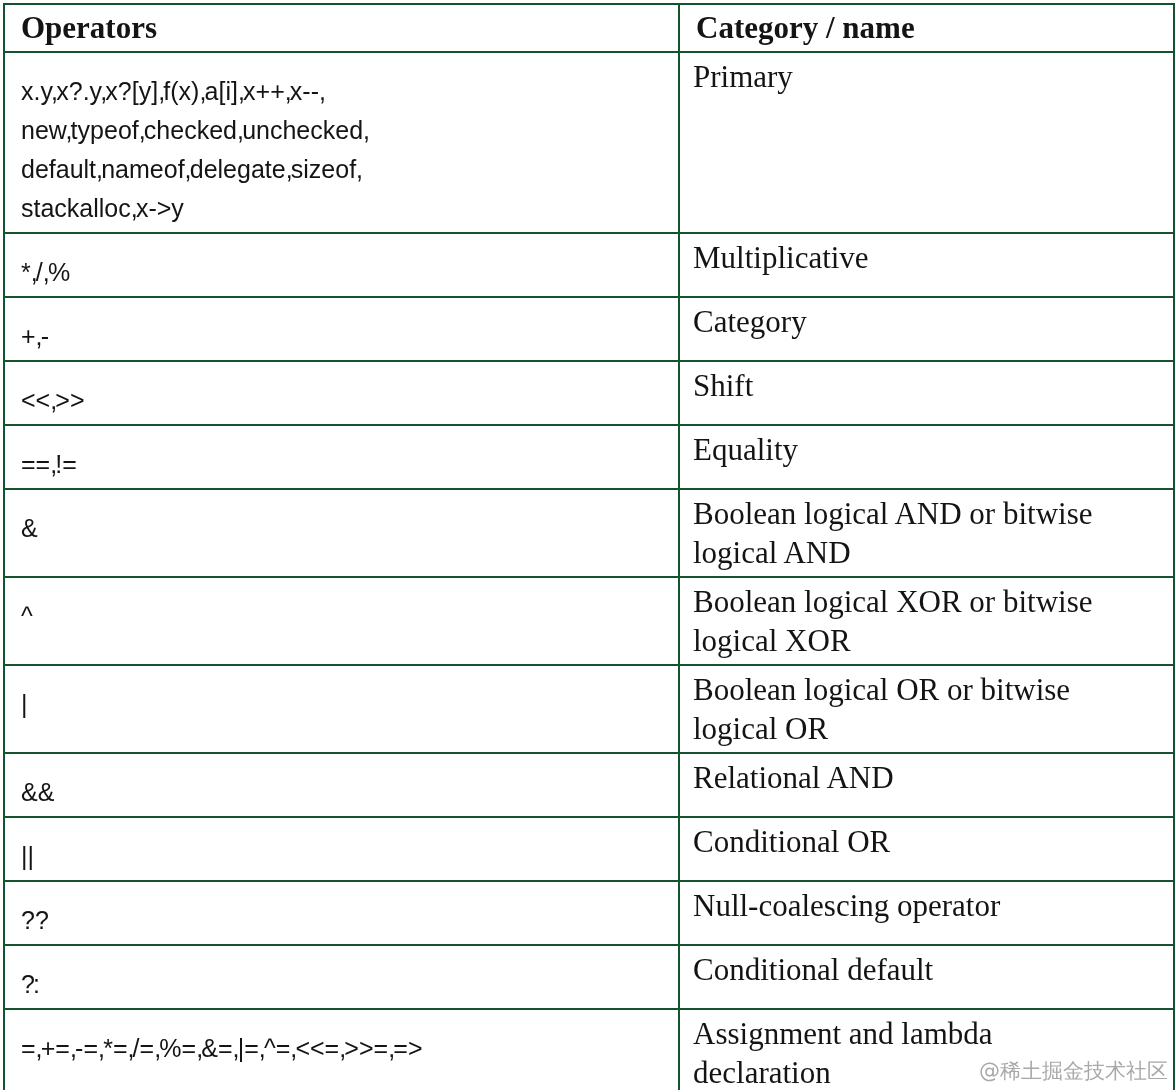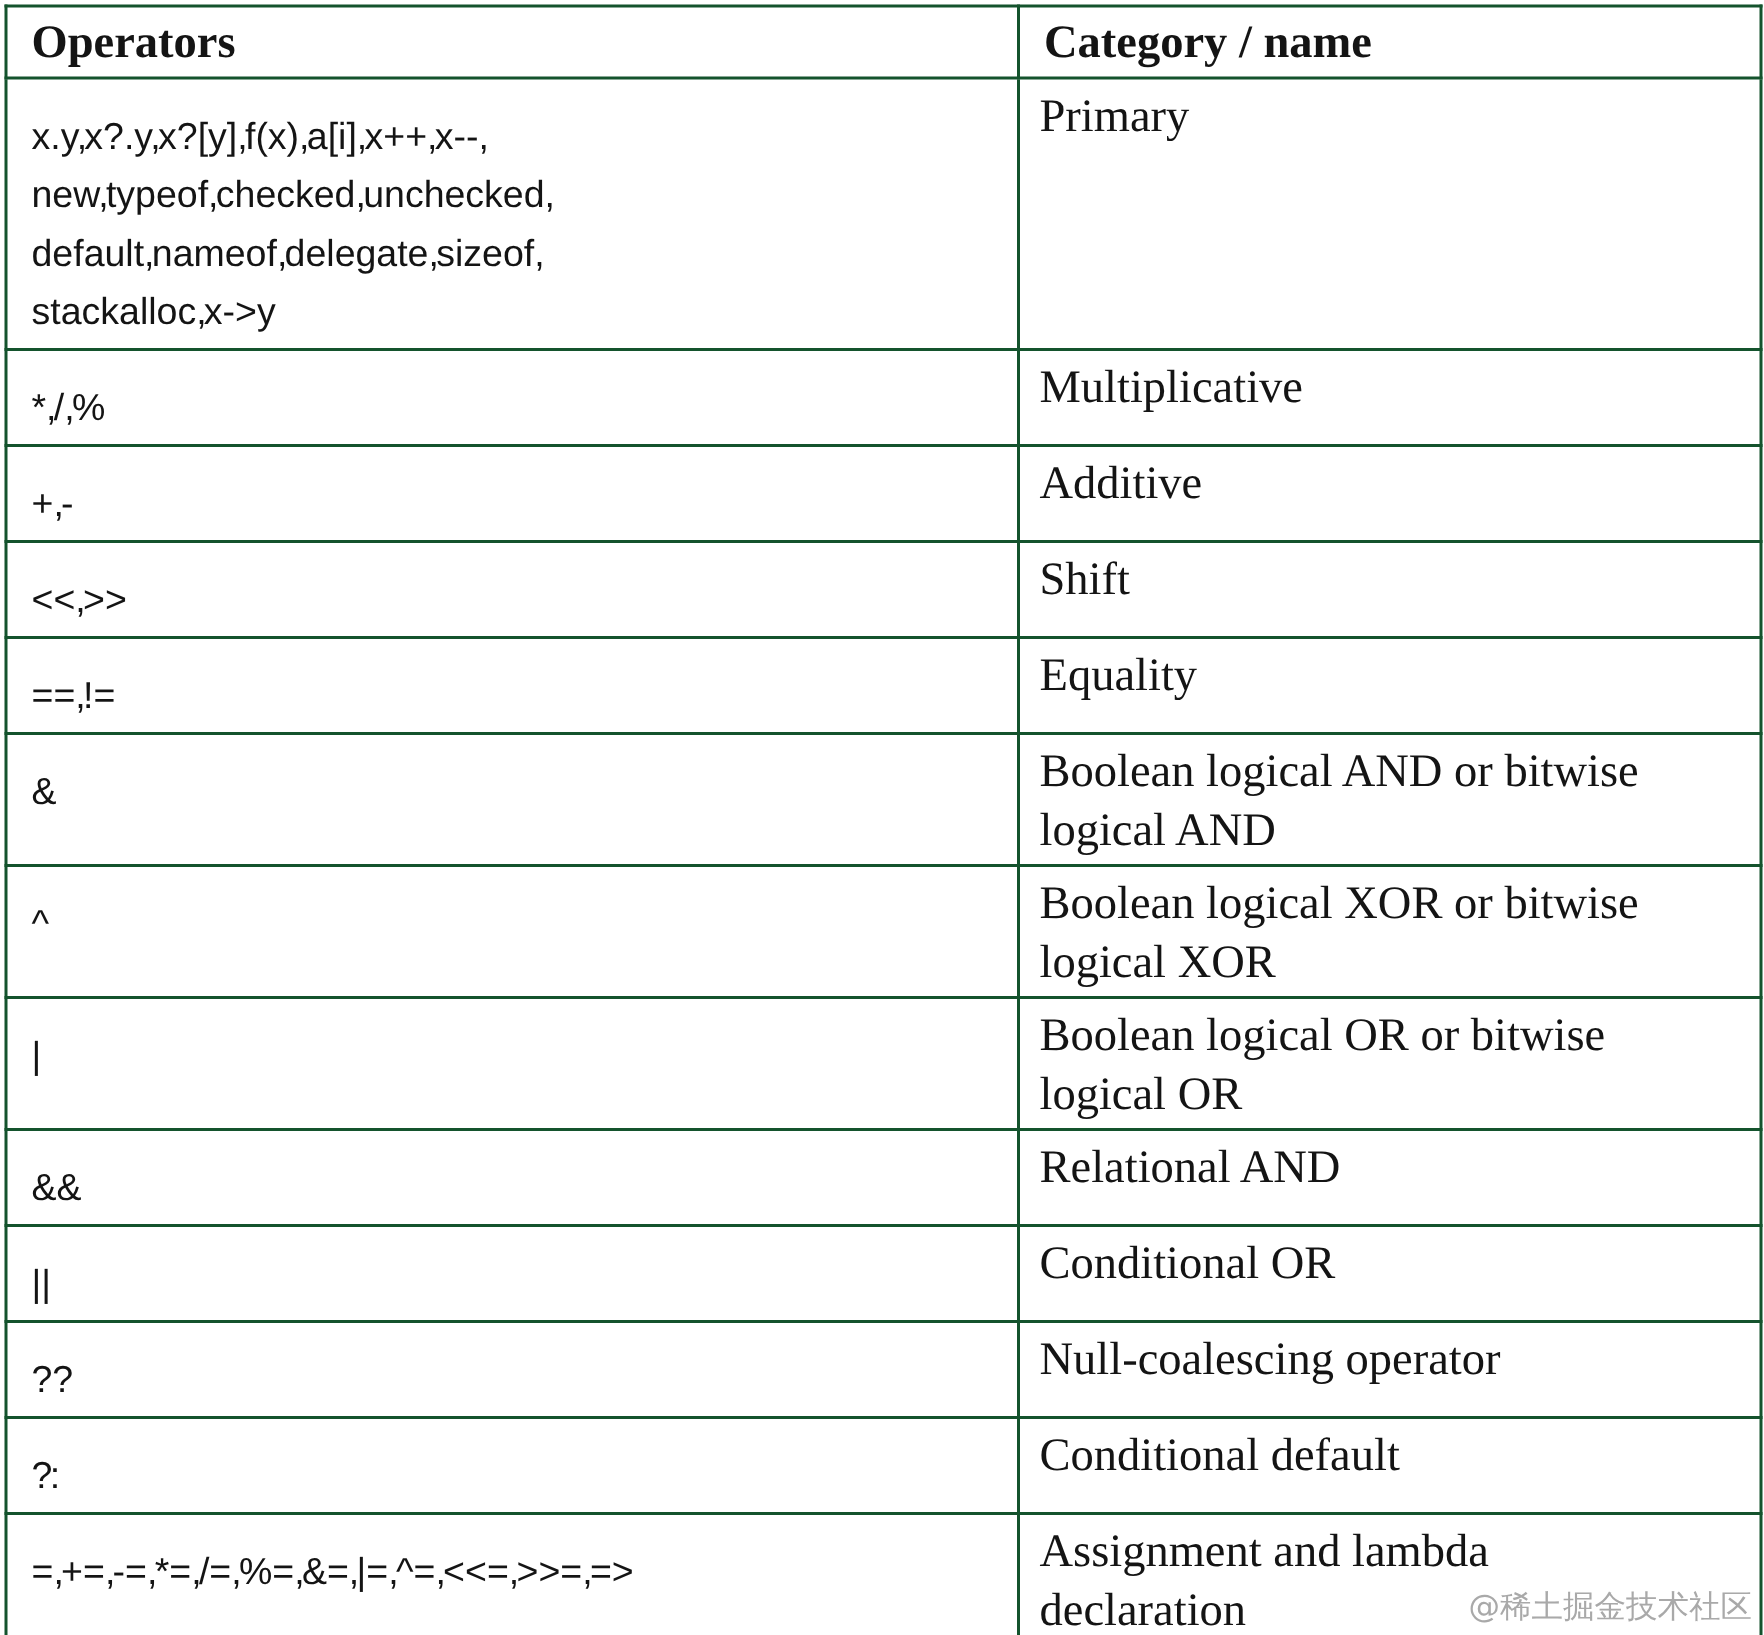--- a/index.html
+++ b/index.html
@@ -90,21 +90,21 @@
   </tr>
 
 
   <tr>
     <td class="op">*, /, %</td>
     <td class="cat">Multiplicative</td>
   </tr>
 
   <tr>
     <td class="op">+, -</td>
-    <td class="cat">Additive</td>
+    <td class="cat">Category</td>
   </tr>
 
   <tr>
     <td class="op">&lt;&lt;, &gt;&gt;</td>
     <td class="cat">Shift</td>
   </tr>
 
 
   <tr>
     <td class="op">==, !=</td>

